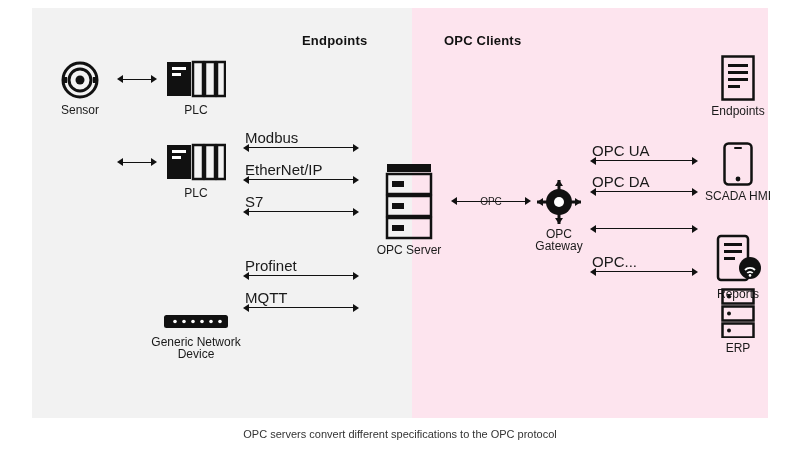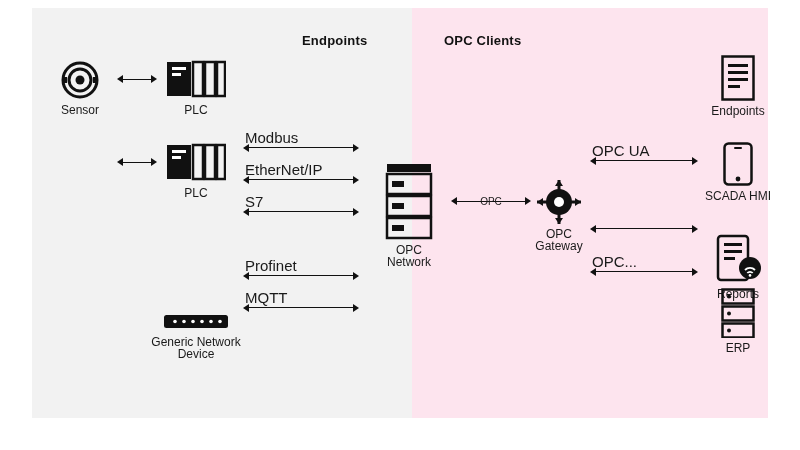--- a/index.html
+++ b/index.html
@@ -254,21 +254,21 @@
   <div class="node" style="left:374px; top:162px; width:70px;">
     <svg class="icon" width="50" height="78" viewBox="0 0 50 78">
       <rect x="3" y="2" width="44" height="8" fill="#111"></rect>
       <rect x="3" y="12" width="44" height="20" fill="none" stroke="#111" stroke-width="2.5"></rect>
       <rect x="8" y="19" width="12" height="6" fill="#111"></rect>
       <rect x="3" y="34" width="44" height="20" fill="none" stroke="#111" stroke-width="2.5"></rect>
       <rect x="8" y="41" width="12" height="6" fill="#111"></rect>
       <rect x="3" y="56" width="44" height="20" fill="none" stroke="#111" stroke-width="2.5"></rect>
       <rect x="8" y="63" width="12" height="6" fill="#111"></rect>
     </svg>
-    <div class="label">OPC Network</div>
+    <div class="label">OPC Server</div>
   </div>
 
   <div class="conn" style="left:452px; top:197px; width:78px;">
     <span class="ah left"></span>
     <span class="cline"></span>
     <span class="ah right"></span>
   </div>
   <div class="conn-label" style="left:452px; top:196px; width:78px;">OPC</div>
 
   <div class="node" style="left:528px; top:180px; width:62px;">
@@ -288,20 +288,26 @@
 Gateway</div>
   </div>
 
   <div class="proto" style="left:592px; top:145px; width:104px;">
     <div class="ptext">OPC UA</div>
     <div class="pline"></div>
     <span class="ah left"></span>
     <span class="ah right"></span>
   </div>
 
+  <div class="proto" style="left:592px; top:176px; width:104px;">
+    <div class="ptext">OPC DA</div>
+    <div class="pline"></div>
+    <span class="ah left"></span>
+    <span class="ah right"></span>
+  </div>
 
   <div class="proto two" style="left:592px; top:213px; width:104px;">
     <div class="pline"></div>
     <span class="ah left"></span>
     <span class="ah right"></span>
   </div>
 
   <div class="proto" style="left:592px; top:245px; width:104px;margin-top:11px;">
     <div class="ptext">OPC...</div>
     <div class="pline"></div>
@@ -348,14 +354,15 @@
       <rect x="1.5" y="1.5" width="31" height="14" fill="none" stroke="#111" stroke-width="2.5"></rect>
       <circle cx="8" cy="8.5" r="2" fill="#111"></circle>
       <rect x="1.5" y="18.5" width="31" height="14" fill="none" stroke="#111" stroke-width="2.5"></rect>
       <circle cx="8" cy="25.5" r="2" fill="#111"></circle>
       <rect x="1.5" y="35.5" width="31" height="14" fill="none" stroke="#111" stroke-width="2.5"></rect>
       <circle cx="8" cy="42.5" r="2" fill="#111"></circle>
     </svg>
     <div class="label">ERP</div>
   </div>
 
+  <div class="caption">OPC servers convert different specifications to the OPC protocol</div>
 
 </div>
 
 </body></html>

